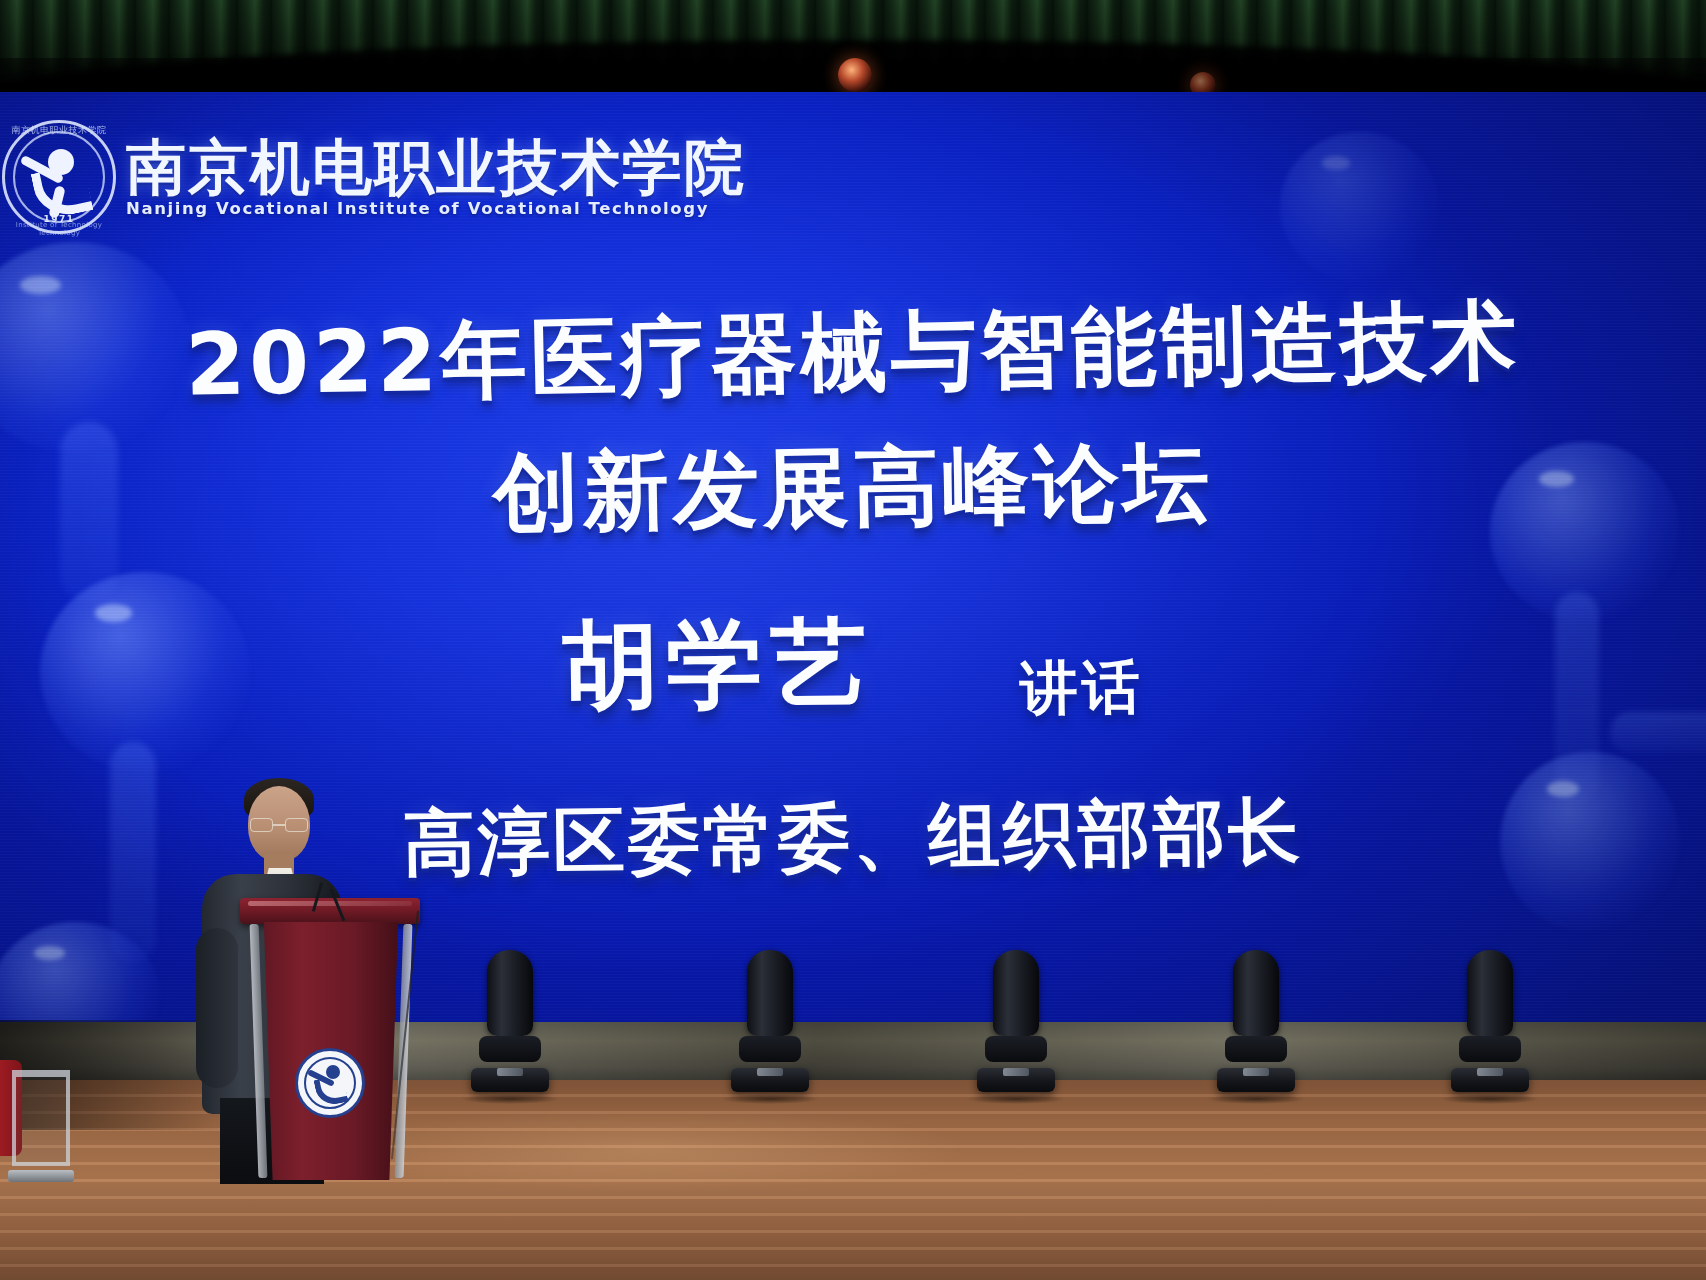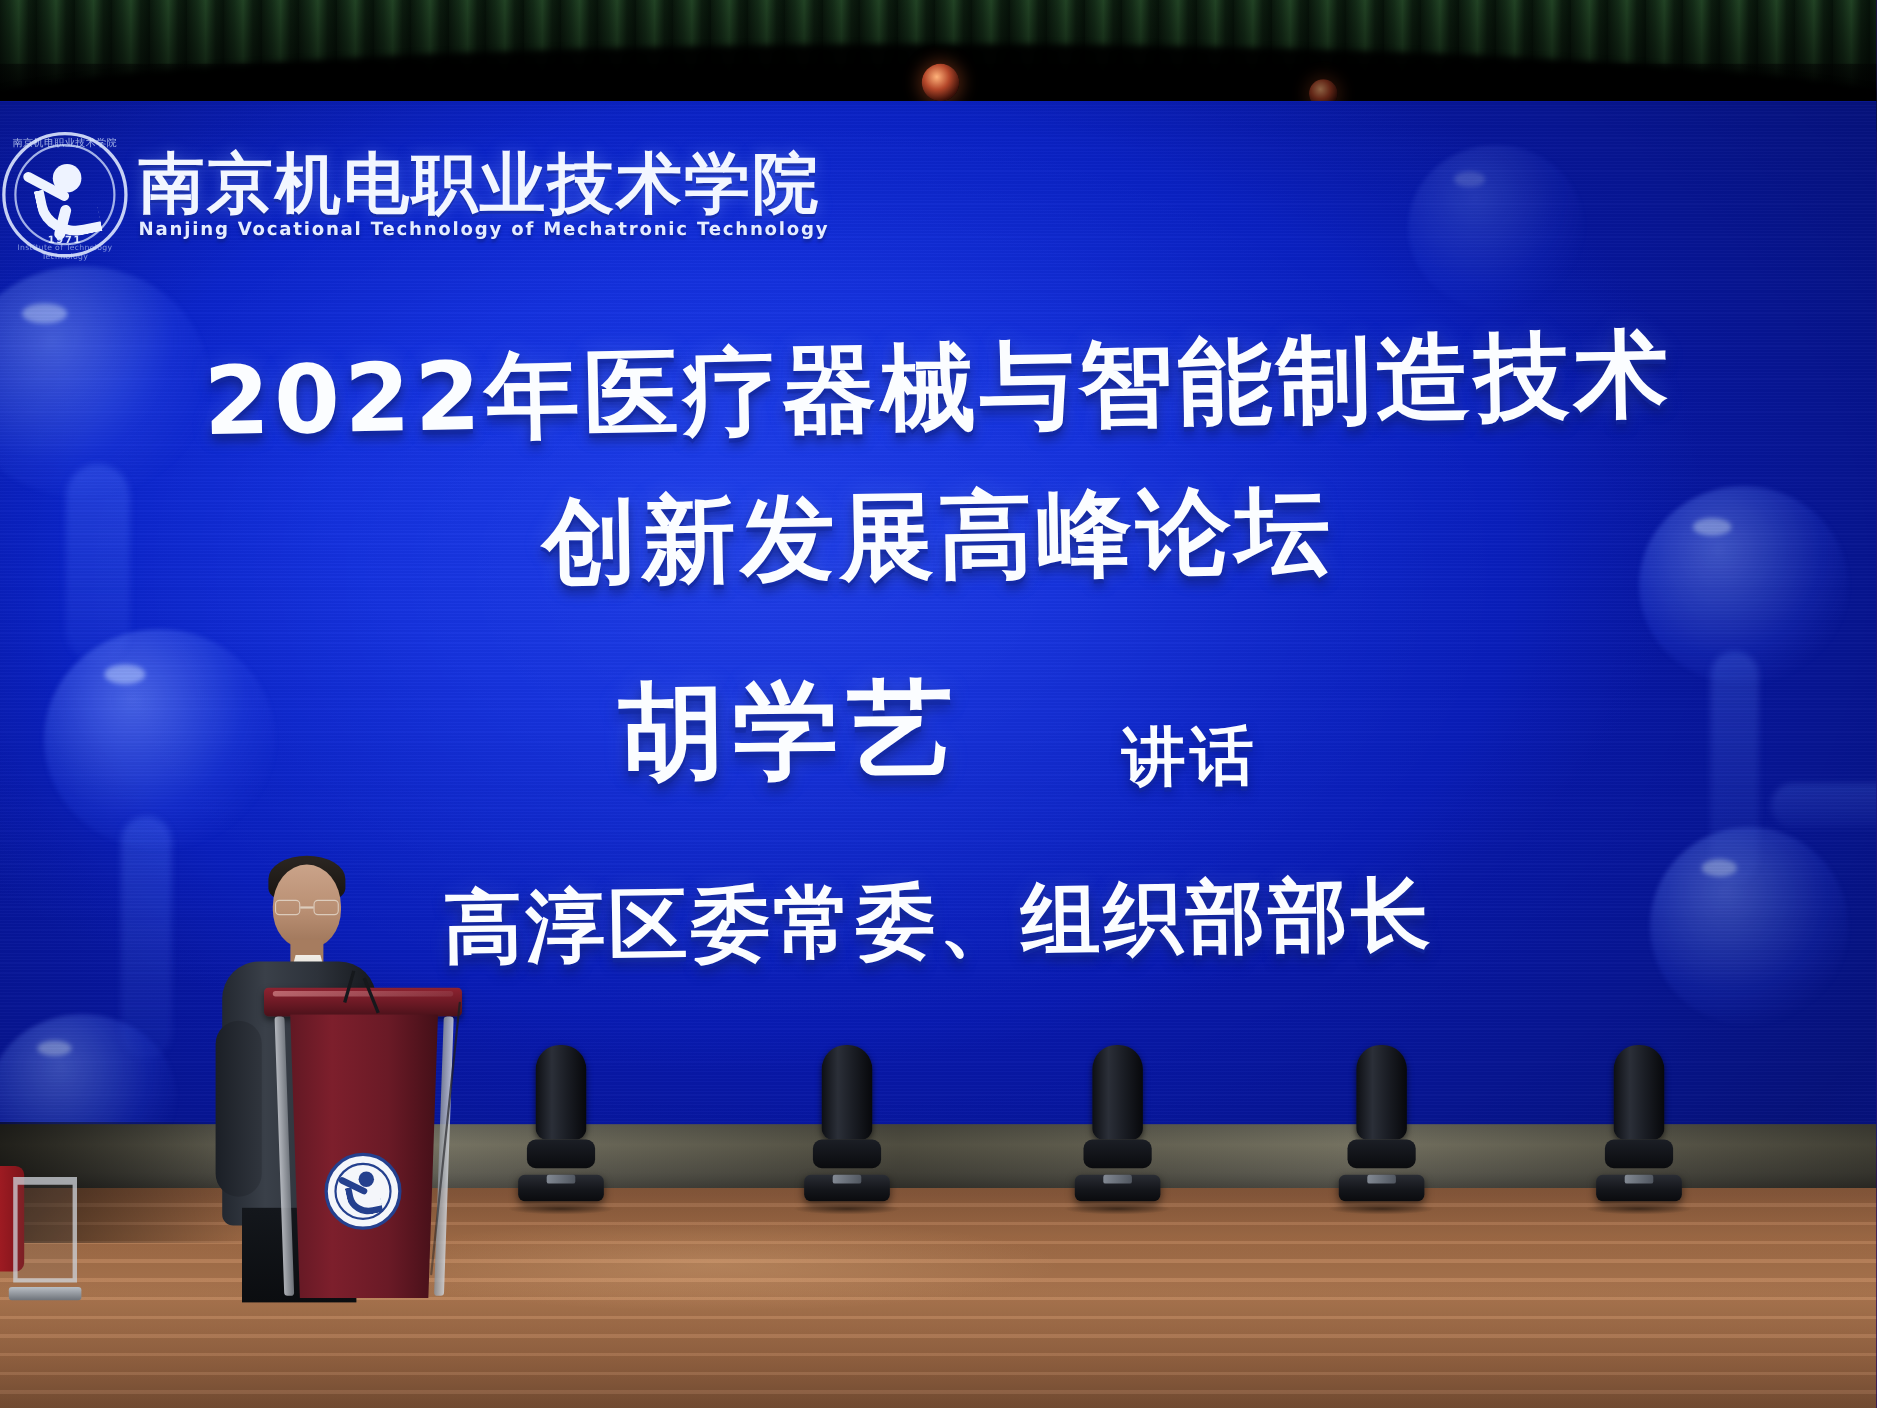--- a/index.html
+++ b/index.html
@@ -2,21 +2,21 @@
 <html><head>
 <meta charset="utf-8">
 <style>
   html,body{margin:0;padding:0;background:#000;}
   *{box-sizing:border-box;}
   .stage{
     position:relative;
     width:1706px;height:1280px;
     overflow:hidden;
     font-family:"DejaVu Sans","Liberation Sans",sans-serif;
-    background:#6d28d9;
+    background:#1d4ed8;
   }
 
   
   .curtain{
     position:absolute;left:0;top:0;width:1706px;height:118px;
     background:
       linear-gradient(to bottom, rgba(0,0,0,.10) 0%, rgba(0,0,0,.55) 55%, rgba(0,0,0,.96) 100%),
       repeating-linear-gradient(to right,
         #0b1a0e 0px, #16301a 9px, #254a28 17px, #0e2011 26px, #07140a 34px),
       #08120a;
@@ -282,21 +282,21 @@
       <div class="arc-cn">南京机电职业技术学院</div>
       <div class="figure-arm"></div>
       <div class="figure-head"></div>
       <div class="figure-body"></div>
       <div class="figure-leg"></div>
       <div class="year">1971</div>
       <div class="arc-en">Institute of Technology Technology</div>
     </div>
     <div class="logo-text">
       <div class="logo-cn">南京机电职业技术学院</div>
-      <div class="logo-en">Nanjing Vocational Technology of Mechatronic Technology</div>
+      <div class="logo-en">Nanjing Vocational Institute of Vocational Technology</div>
     </div>
   </div>
 
   <div class="title-block">
     <div class="t-line t1">2022年医疗器械与智能制造技术</div>
     <div class="t-line t2">创新发展高峰论坛</div>
 
     <div class="name-row">
       <span class="speaker-name">胡学艺</span>
       <span class="speak-verb">讲话</span>

